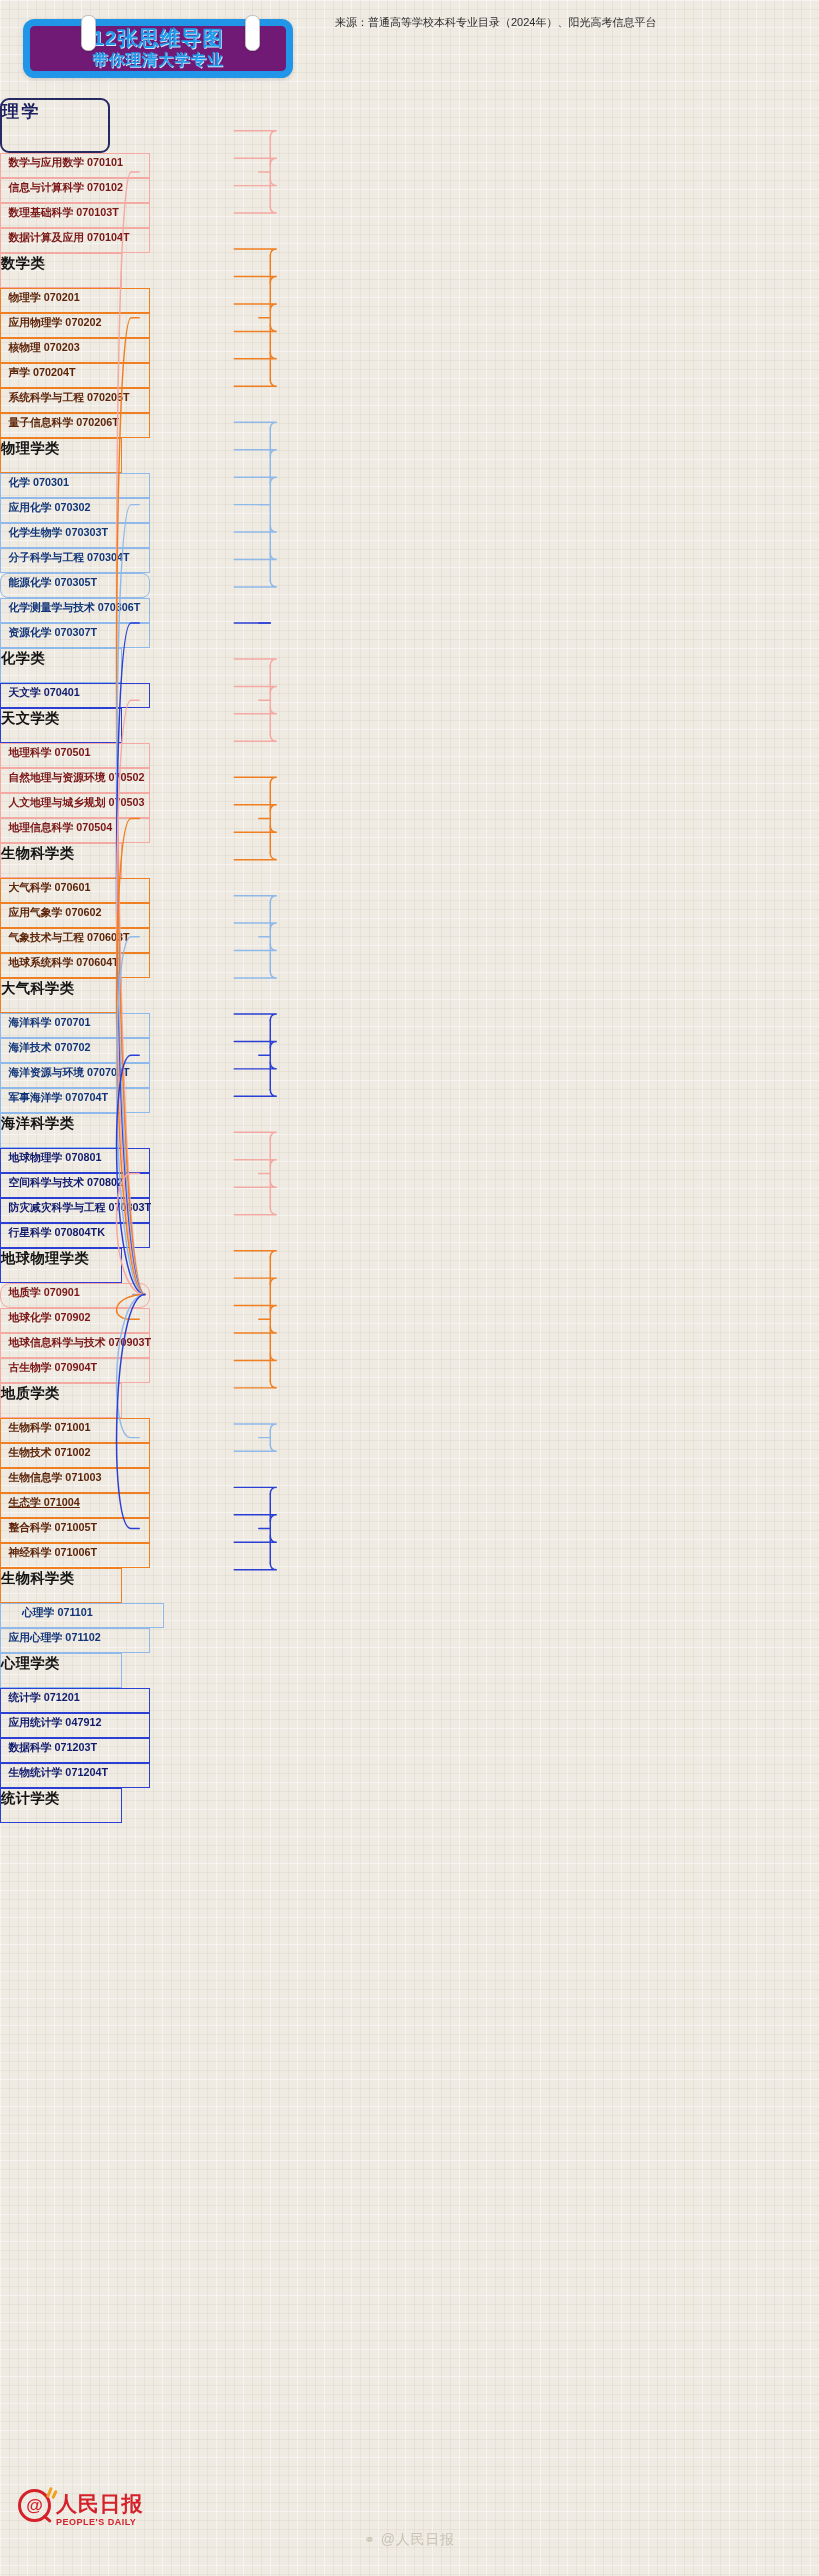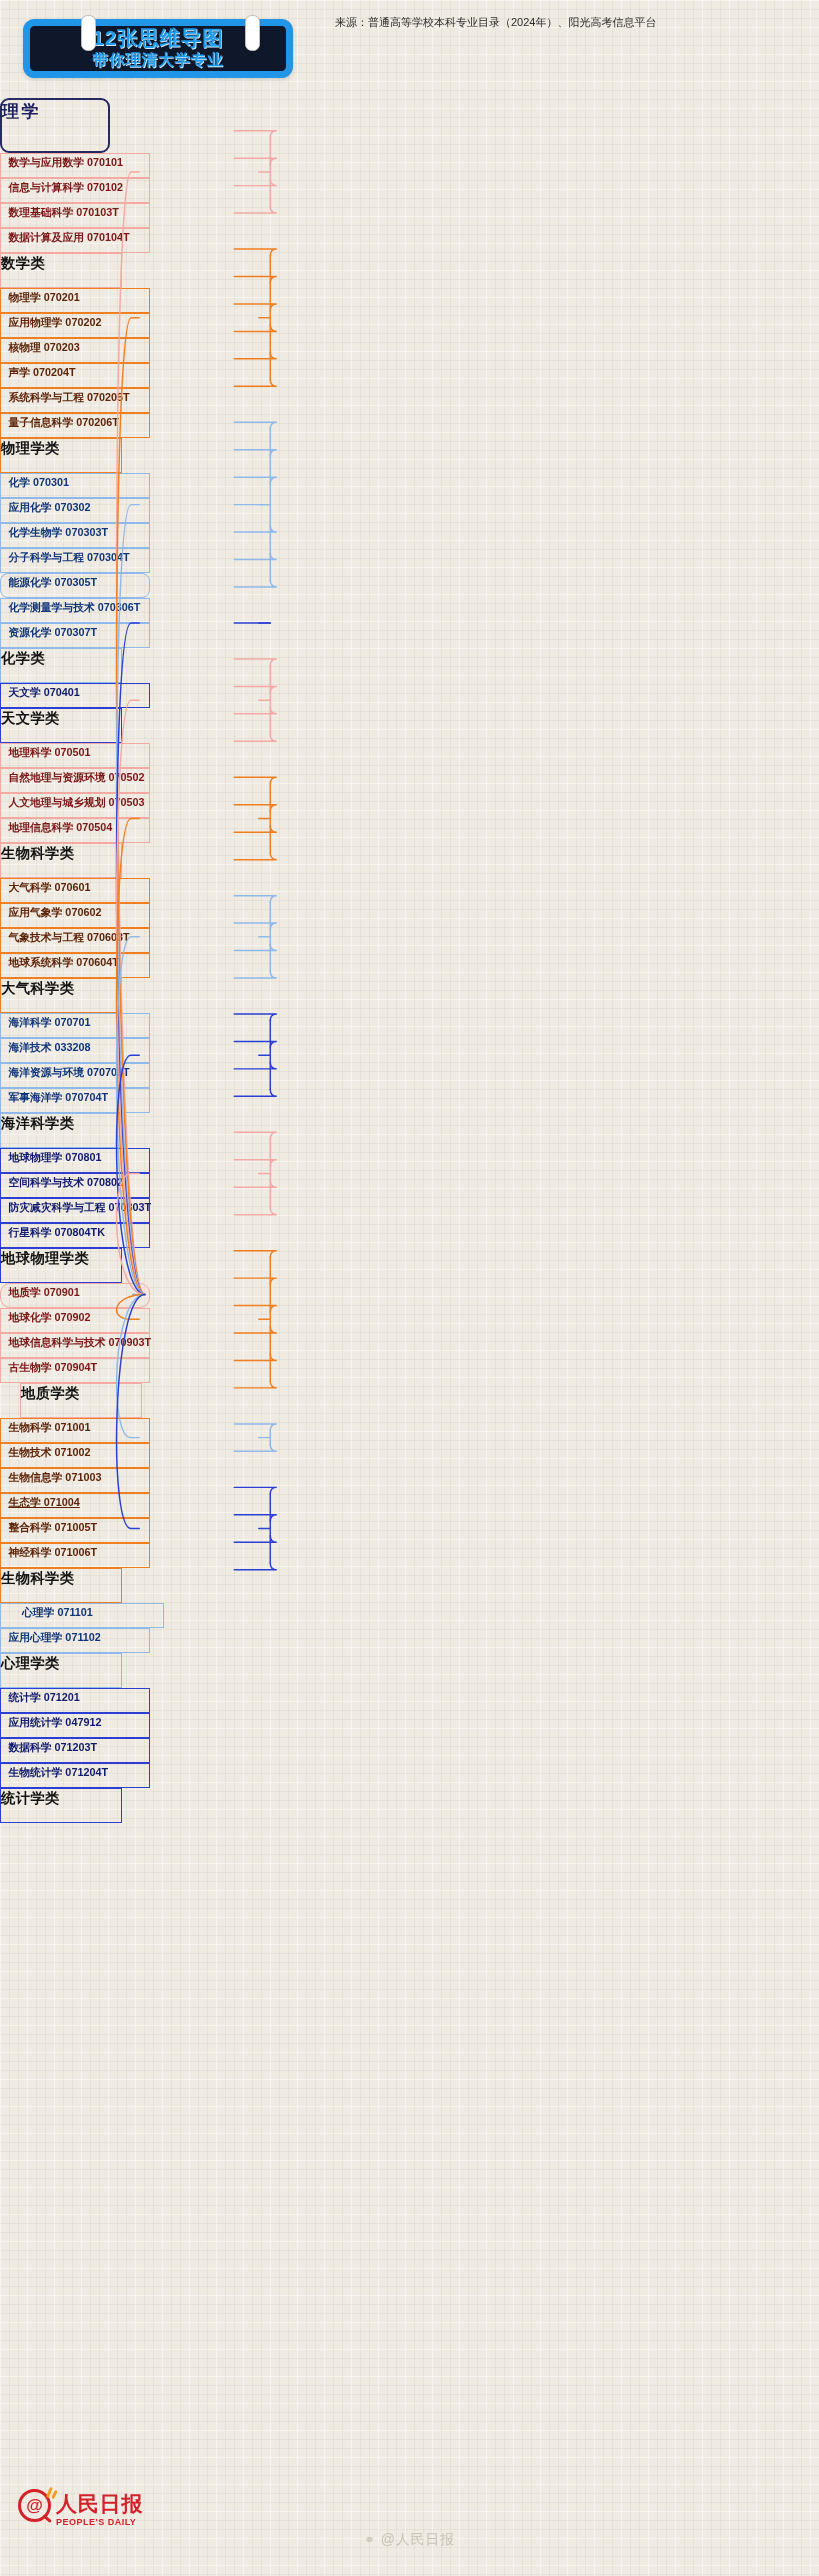--- a/index.html
+++ b/index.html
@@ -12,21 +12,21 @@
       linear-gradient(to bottom, rgba(255,255,255,0.62) 0.8px, transparent 0.8px),
       linear-gradient(to right, rgba(170,160,145,0.13) 0.8px, transparent 0.8px),
       linear-gradient(to bottom, rgba(170,160,145,0.13) 0.8px, transparent 0.8px);
     background-size:27px 27px,27px 27px,9px 9px,9px 9px;
   }
 
   
   #header{position:absolute;left:0;top:0;width:819px;height:98px;}
   #title-badge{
     position:absolute;left:23px;top:19px;width:270px;height:59px;
-    border:7.4px solid #2196e8;border-radius:11.5px;background:#0f172a;
+    border:7.4px solid #2196e8;border-radius:11.5px;background:#701a75;
     box-shadow:0 1.6px 4.1px rgba(0,0,0,.12);
     display:flex;flex-direction:column;align-items:center;justify-content:center;
     box-sizing:border-box;
   }
   .clip{
     position:absolute;top:-11.5px;width:13px;height:34px;border-radius:6.6px;
     background:#fff;border:1.3px solid #bfbfbf;z-index:5;
     box-shadow:0 0.8px 1.6px rgba(0,0,0,.18);
   }
   .clip.l{left:51px;} .clip.r{left:215px;}
@@ -207,34 +207,34 @@
       <div class="leaf" style="top: 577px; border-color: rgb(244, 169, 163);"><span style="color: rgb(123, 21, 22);">自然地理与资源环境 070502</span></div>
       <div class="leaf" style="top: 604px; border-color: rgb(244, 169, 163);"><span style="color: rgb(123, 21, 22);">人文地理与城乡规划 070503</span></div>
       <div class="leaf" style="top: 632px; border-color: rgb(244, 169, 163);"><span style="color: rgb(123, 21, 22);">地理信息科学 070504</span></div>
       <div class="cat" style="top: 586px; border-color: rgb(244, 169, 163);"><span>生物科学类</span></div>
       <div class="leaf" style="top: 668px; border-color: rgb(240, 127, 34);"><span style="color: rgb(94, 36, 9);">大气科学 070601</span></div>
       <div class="leaf" style="top: 695px; border-color: rgb(240, 127, 34);"><span style="color: rgb(94, 36, 9);">应用气象学 070602</span></div>
       <div class="leaf" style="top: 723px; border-color: rgb(240, 127, 34);"><span style="color: rgb(94, 36, 9);">气象技术与工程 070603T</span></div>
       <div class="leaf" style="top: 750px; border-color: rgb(240, 127, 34);"><span style="color: rgb(94, 36, 9);">地球系统科学 070604T</span></div>
       <div class="cat" style="top: 704px; border-color: rgb(240, 127, 34);"><span>大气科学类</span></div>
       <div class="leaf" style="top: 786px; border-color: rgb(143, 185, 234);"><span style="color: rgb(16, 53, 122);">海洋科学 070701</span></div>
-      <div class="leaf" style="top: 814px; border-color: rgb(143, 185, 234);"><span style="color: rgb(16, 53, 122);">海洋技术 033208</span></div>
+      <div class="leaf" style="top: 814px; border-color: rgb(143, 185, 234);"><span style="color: rgb(16, 53, 122);">海洋技术 070702</span></div>
       <div class="leaf" style="top: 841px; border-color: rgb(143, 185, 234);"><span style="color: rgb(16, 53, 122);">海洋资源与环境 070703T</span></div>
       <div class="leaf" style="top: 869px; border-color: rgb(143, 185, 234);"><span style="color: rgb(16, 53, 122);">军事海洋学 070704T</span></div>
       <div class="cat" style="top: 823px; border-color: rgb(143, 185, 234);"><span>海洋科学类</span></div>
       <div class="leaf" style="top: 905px; border-color: rgb(43, 63, 212);"><span style="color: rgb(16, 26, 110);">地球物理学 070801</span></div>
       <div class="leaf" style="top: 932px; border-color: rgb(43, 63, 212);"><span style="color: rgb(16, 26, 110);">空间科学与技术 070802</span></div>
       <div class="leaf" style="top: 960px; border-color: rgb(43, 63, 212);"><span style="color: rgb(16, 26, 110);">防灾减灾科学与工程 070803T</span></div>
       <div class="leaf" style="top: 987px; border-color: rgb(43, 63, 212);"><span style="color: rgb(16, 26, 110);">行星科学 070804TK</span></div>
       <div class="cat" style="top: 941px; border-color: rgb(43, 63, 212);"><span>地球物理学类</span></div>
       <div class="leaf" style="top: 1023px; border-color: rgb(244, 169, 163); border-radius: 10px;"><span style="color: rgb(123, 21, 22);">地质学 070901</span></div>
       <div class="leaf" style="top: 1050px; border-color: rgb(244, 169, 163);"><span style="color: rgb(123, 21, 22);">地球化学 070902</span></div>
       <div class="leaf" style="top: 1078px; border-color: rgb(244, 169, 163);"><span style="color: rgb(123, 21, 22);">地球信息科学与技术 070903T</span></div>
       <div class="leaf" style="top: 1105px; border-color: rgb(244, 169, 163);"><span style="color: rgb(123, 21, 22);">古生物学 070904T</span></div>
-      <div class="cat" style="top: 1059px; border-color: rgb(244, 169, 163); margin-left: 20px;"><span>地质学类</span></div>
+      <div class="cat" style="top: 1059px; border-color: rgb(244, 169, 163);"><span>地质学类</span></div>
       <div class="leaf" style="top: 1141px; border-color: rgb(240, 127, 34);"><span style="color: rgb(94, 36, 9);">生物科学 071001</span></div>
       <div class="leaf" style="top: 1169px; border-color: rgb(240, 127, 34);"><span style="color: rgb(94, 36, 9);">生物技术 071002</span></div>
       <div class="leaf" style="top: 1196px; border-color: rgb(240, 127, 34);"><span style="color: rgb(94, 36, 9);">生物信息学 071003</span></div>
       <div class="leaf" style="top: 1224px; border-color: rgb(240, 127, 34);"><span style="color: rgb(94, 36, 9); text-decoration: underline;">生态学 071004</span></div>
       <div class="leaf" style="top: 1251px; border-color: rgb(240, 127, 34);"><span style="color: rgb(94, 36, 9);">整合科学 071005T</span></div>
       <div class="leaf" style="top: 1279px; border-color: rgb(240, 127, 34);"><span style="color: rgb(94, 36, 9);">神经科学 071006T</span></div>
       <div class="cat" style="top: 1205px; border-color: rgb(240, 127, 34);"><span>生物科学类</span></div>
       <div class="leaf" style="top: 1315px; border-color: rgb(143, 185, 234); padding-left: 21px;"><span style="color: rgb(16, 53, 122);">心理学 071101</span></div>
       <div class="leaf" style="top: 1342px; border-color: rgb(143, 185, 234);"><span style="color: rgb(16, 53, 122);">应用心理学 071102</span></div>
       <div class="cat" style="top: 1323px; border-color: rgb(143, 185, 234);"><span>心理学类</span></div>

